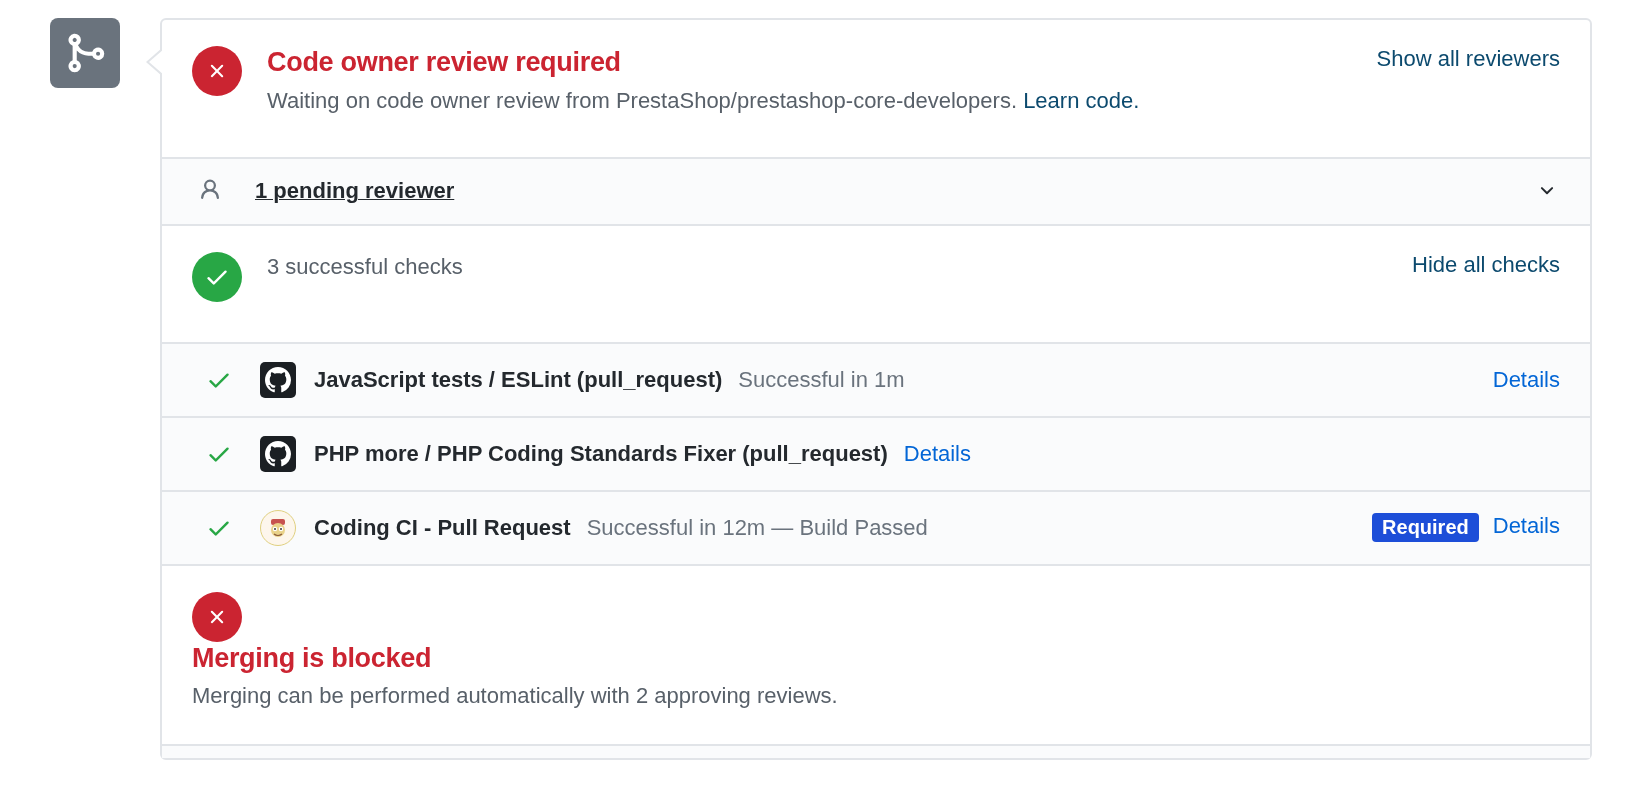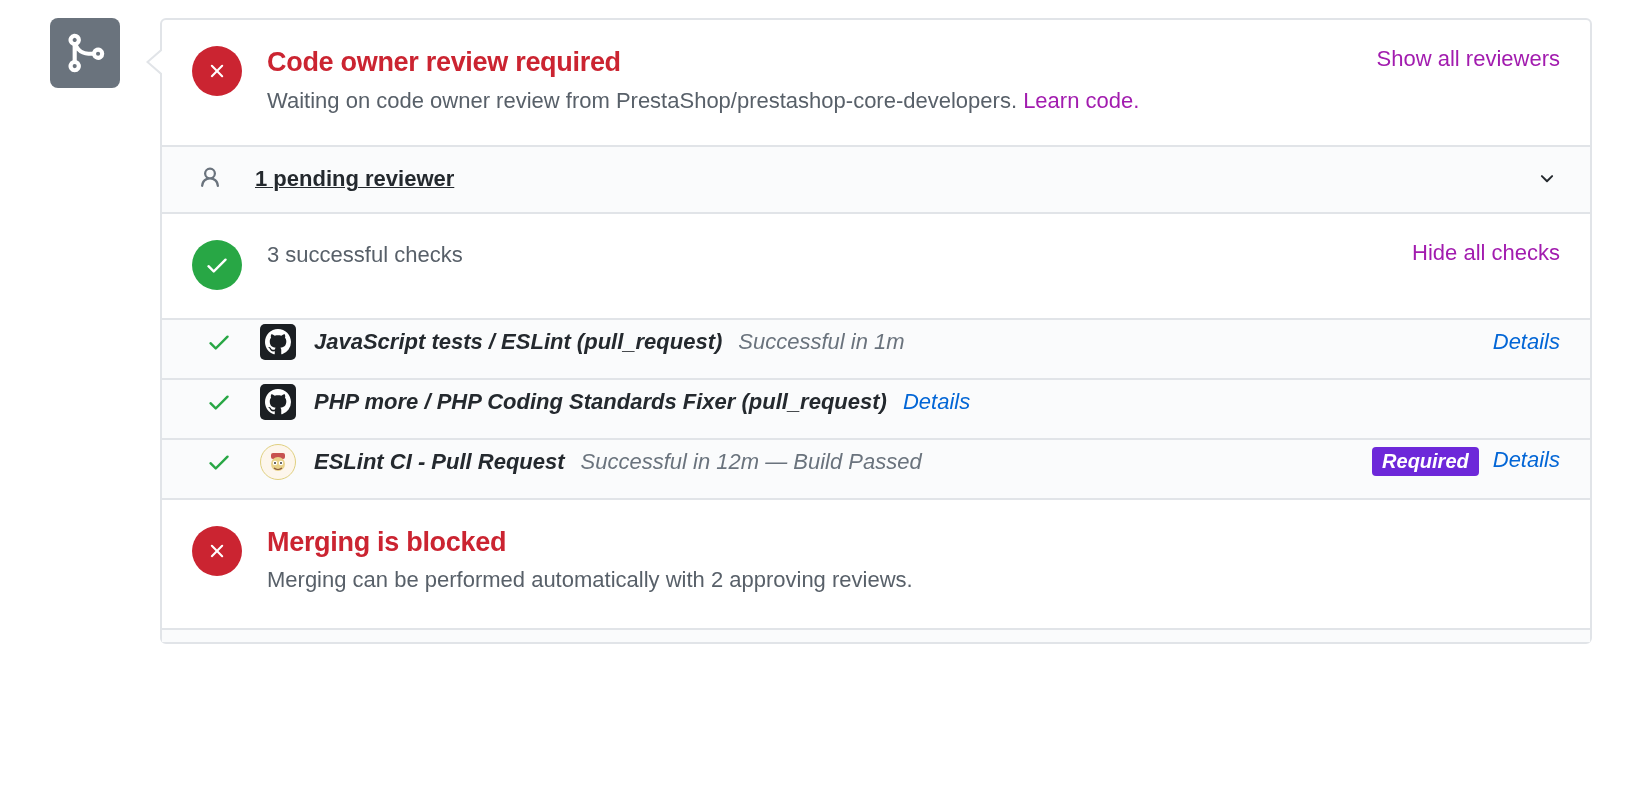--- a/index.html
+++ b/index.html
@@ -50,21 +50,21 @@
     position: absolute;
     left: -13px;
     top: 29px;
     width: 0;
     height: 0;
     border-top: 13px solid transparent;
     border-bottom: 13px solid transparent;
     border-right: 15px solid #ffffff;
   }
   .section {
-    padding: 26px 30px 28px 30px;
+    padding: 26px 30px 40px 30px;
     display: flex;
     align-items: flex-start;
     border-bottom: 2px solid #e1e4e8;
   }
   .section.light-bg {
     background: #fafbfc;
     padding-top: 18px;
     padding-bottom: 18px;
   }
   .section:last-child { border-bottom: none; }
@@ -93,21 +93,21 @@
   .section-desc {
     font-size: 22px;
     color: #586069;
     line-height: 1.4;
   }
   .section-side {
     flex-shrink: 0;
     margin-left: 20px;
   }
   .link {
-    color: #a21caf;
+    color: #0c4a6e;
     font-size: 22px;
     text-decoration: none;
   }
   .person-icon {
     color: #6a737d;
     margin-right: 33px;
     margin-left: 6px;
     flex-shrink: 0;
   }
   .pending-row {
@@ -119,24 +119,23 @@
     font-weight: 600;
     color: #24292e;
   }
   .chevron {
     color: #24292e;
     flex-shrink: 0;
   }
   .check-row {
     display: flex;
     align-items: center;
-    padding: 4px 30px 18px 30px;
+    padding: 18px 30px 18px 30px;
     background: #fafbfc;
     border-bottom: 2px solid #e1e4e8;
-    font-style: italic;
   }
   .check-status-icon {
     width: 26px;
     flex-shrink: 0;
     display:flex;
     justify-content:center;
     margin-right: 28px;
     margin-left: 14px;
   }
   .check-avatar {
@@ -160,21 +159,21 @@
     font-size: 22px;
     color: #6a737d;
     flex: 1;
   }
   .check-side {
     display: flex;
     align-items: flex-start;
     gap: 14px;
   }
   .required-pill {
-    background: #6d28d9;
+    background: #1d4ed8;
     color: #ffffff;
     font-size: 20px;
     font-weight: 600;
     padding: 3px 10px;
     border-radius: 4px;
   }
   .details-link {
     color: #0366d6;
     font-size: 22px;
   }
@@ -185,20 +184,21 @@
     flex-shrink: 0;
     margin-right: 18px;
     display:flex;
     align-items:center;
     justify-content:center;
     background: #fdf6ec;
     border:1px solid #e0d080;
   }
   .section.merge-blocked {
     padding-bottom: 32px;
+    flex-direction: column;
   }
 </style>
 </head>
 <body>
 
 <div class="layout">
 
   <div class="timeline-badge">
     <svg width="44" height="44" viewBox="0 0 16 16" fill="#ffffff">
       <path fill-rule="evenodd" d="M5 3.254V3.25v.005a.75.75 0 1 1 0-.005v.004zm.45 1.9a2.25 2.25 0 1 0-1.95.218v5.256a2.25 2.25 0 1 0 1.5 0V7.123A5.735 5.735 0 0 0 9.25 9h1.378a2.251 2.251 0 1 0 0-1.5H9.25a4.25 4.25 0 0 1-3.8-2.346zM12.75 9a.75.75 0 1 0 0-1.5.75.75 0 0 0 0 1.5zm-8.5 4.5a.75.75 0 1 0 0-1.5.75.75 0 0 0 0 1.5z"></path>
@@ -299,21 +299,21 @@
         <svg width="24" height="24" viewBox="0 0 24 24">
           <rect x="5" y="3" width="14" height="6" rx="2" fill="#c7524f"></rect>
           <circle cx="12" cy="14" r="7" fill="#e9d28a"></circle>
           <circle cx="9" cy="13" r="2.2" fill="#ffffff"></circle>
           <circle cx="15" cy="13" r="2.2" fill="#ffffff"></circle>
           <circle cx="9" cy="13" r="1" fill="#3a3a3a"></circle>
           <circle cx="15" cy="13" r="1" fill="#3a3a3a"></circle>
           <path d="M8 18 q4 3 8 0" stroke="#8a5a3a" stroke-width="1.2" fill="none"></path>
         </svg>
       </span>
-      <span class="check-name">ESLint CI - Pull Request</span>
+      <span class="check-name">Coding CI - Pull Request</span>
       <span class="check-result">Successful in 12m — Build Passed</span>
       <div class="check-side">
         <span class="required-pill">Required</span>
         <a class="details-link">Details</a>
       </div>
     </div>
 
     <div class="section merge-blocked">
       <div class="status-icon-wrap status-red">
         <svg width="22" height="22" viewBox="0 0 16 16" fill="#ffffff">

